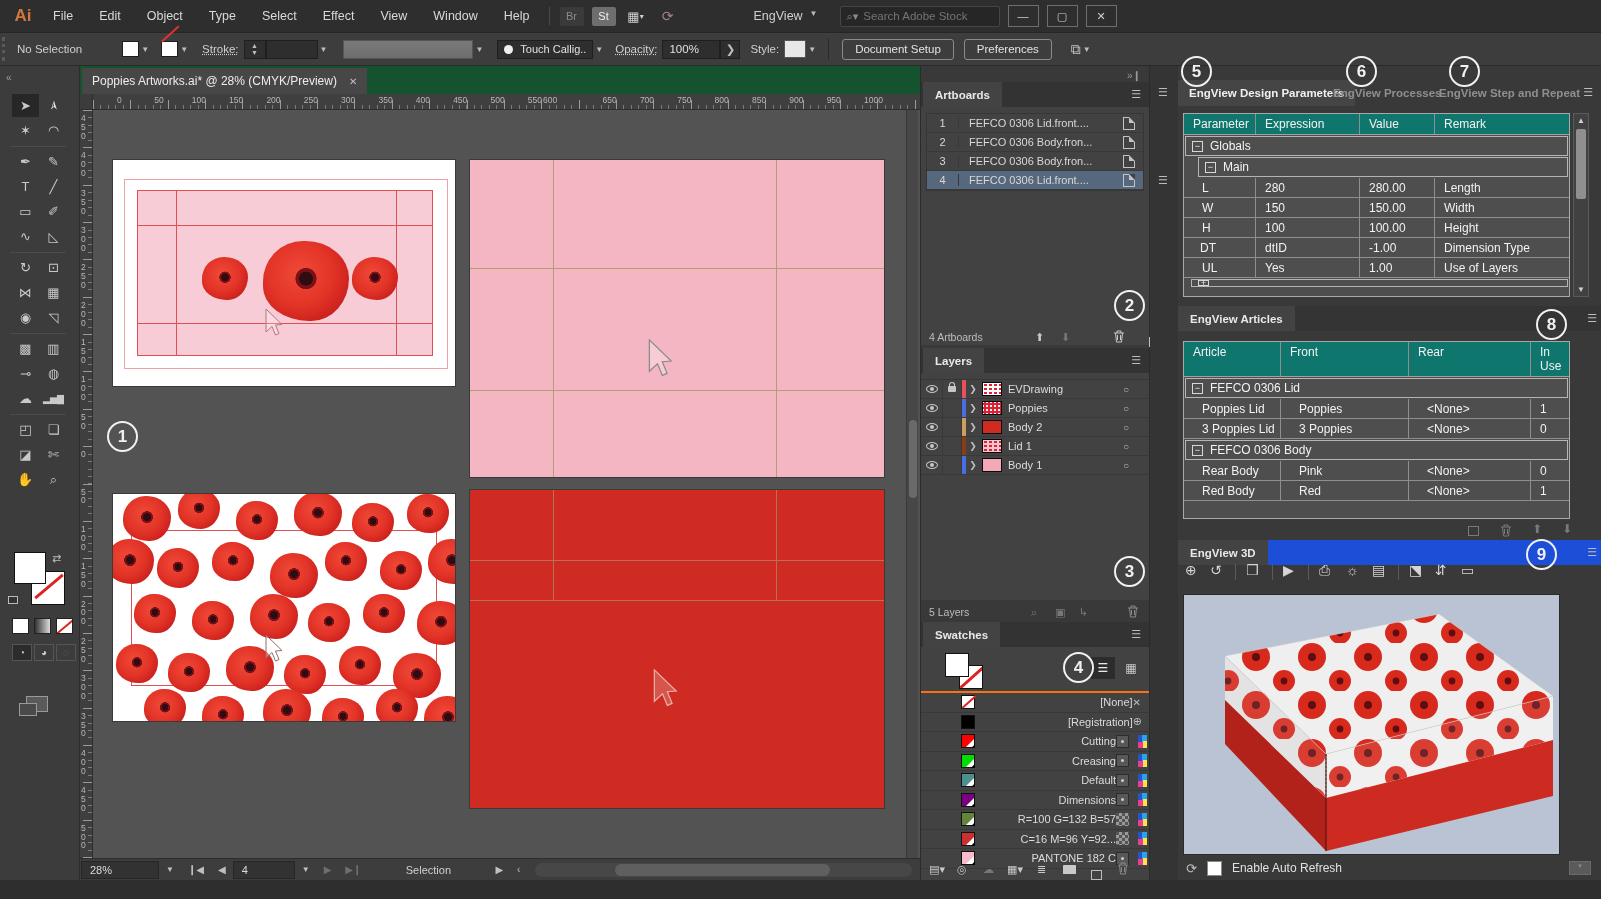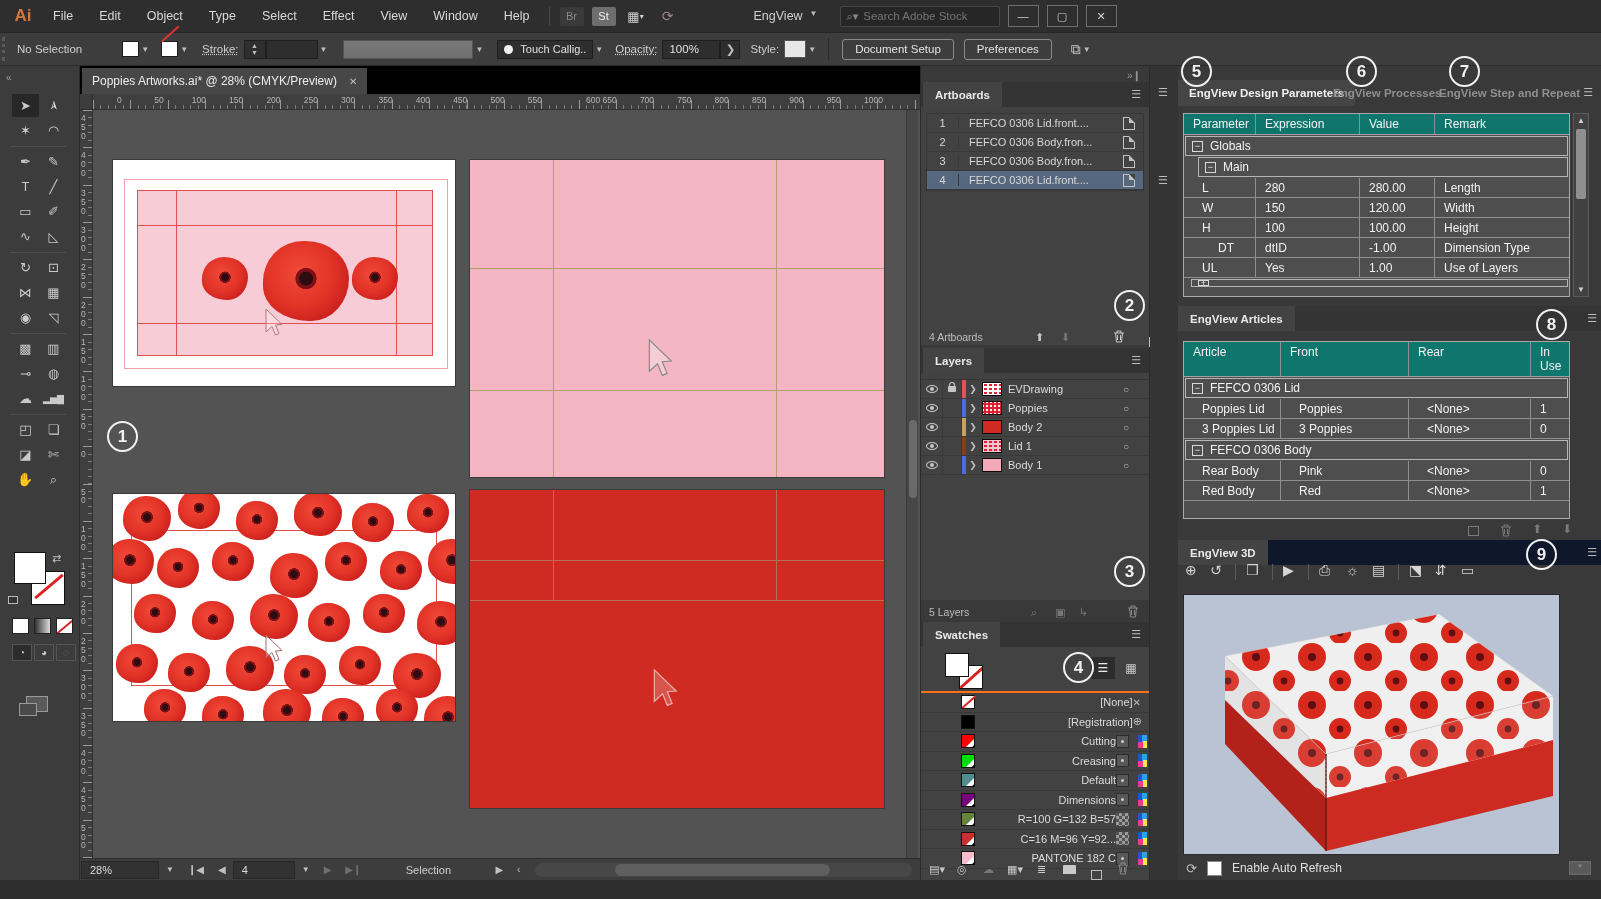--- a/index.html
+++ b/index.html
@@ -25,21 +25,21 @@
   #controlbar { left:0; top:33px; width:1601px; height:33px; background:#3d3d3d; border-bottom:1px solid #2a2a2a; display:flex; align-items:center; font-size:11.5px; }
   .cb-label { color:#cfcfcf; margin:0 5px; }
   .cb-chip { width:17px; height:16px; border:1px solid #1d1d1d; background:#fff; position:relative; }
   .cb-chev { font-size:8px; color:#bdbdbd; margin:0 4px 0 2px; }
   .cb-box { background:#2e2e2e; border:1px solid #1f1f1f; height:19px; display:flex; align-items:center; padding:0 6px; color:#e0e0e0; }
   .cb-btn { border:1px solid #8a8a8a; border-radius:3px; height:21px; padding:0 12px; display:flex; align-items:center; color:#e3e3e3; margin:0 5px; font-size:11.5px; }
   .slash::after { content:""; position:absolute; left:-1px; top:-1px; width:21px; height:1px; background:#d33; transform:rotate(-42deg); transform-origin:0 0; width:23px; height:2px; }
   .cb-sep { width:1px; height:22px; background:#2a2a2a; margin:0 8px; }
 
   
-  #tabbar { left:80px; top:66px; width:1521px; height:28px; background:#000000; }
+  #tabbar { left:80px; top:66px; width:1521px; height:28px; background:#14532d; }
   #doc-tab { position:absolute; left:2px; top:2px; height:26px; background:#474747; display:flex; align-items:center; padding:0 10px; font-size:12px; color:#ececec; gap:12px; }
 
   
   #tools { left:0; top:66px; width:80px; height:814px; background:#3c3c3c; border-right:1px solid #2c2c2c; }
   .tool { position:absolute; width:27px; height:23px; display:flex; align-items:center; justify-content:center; color:#c9c9c9; font-size:13px; }
   .tool.active { background:#272727; }
   .tool-sep { position:absolute; left:10px; width:56px; height:1px; background:#4c4c4c; }
   #fill-big { left:14px; top:486px; width:32px; height:32px; background:#fff; border:1px solid #111; z-index:2; }
   #stroke-big { left:32px; top:506px; width:32px; height:32px; background:#fff; border:4px solid #fff; outline:1px solid #111; z-index:1; }
   #stroke-big::after { content:""; position:absolute; left:-5px; top:9px; width:36px; height:3px; background:#d22; transform:rotate(-40deg); }
@@ -289,21 +289,21 @@
       <span class="hrnum" style="left: 98.7px;">100</span>
       <span class="hrnum" style="left: 136.05px;">150</span>
       <span class="hrnum" style="left: 173.4px;">200</span>
       <span class="hrnum" style="left: 210.75px;">250</span>
       <span class="hrnum" style="left: 248.1px;">300</span>
       <span class="hrnum" style="left: 285.45px;">350</span>
       <span class="hrnum" style="left: 322.8px;">400</span>
       <span class="hrnum" style="left: 360.15px;">450</span>
       <span class="hrnum" style="left: 397.5px;">500</span>
       <span class="hrnum" style="left: 434.85px;">550</span>
-      <span class="hrnum" style="left: 493px;">600</span>
+      <span class="hrnum" style="left: 450px;">600</span>
       <span class="hrnum" style="left: 509.55px;">650</span>
       <span class="hrnum" style="left: 546.9px;">700</span>
       <span class="hrnum" style="left: 584.25px;">750</span>
       <span class="hrnum" style="left: 621.6px;">800</span>
       <span class="hrnum" style="left: 658.95px;">850</span>
       <span class="hrnum" style="left: 696.3px;">900</span>
       <span class="hrnum" style="left: 733.65px;">950</span>
       <span class="hrnum" style="left: 771px;">1000</span>
     </div>
   <div id="vruler">
@@ -689,31 +689,31 @@
     <div id="param-rows">
         <div class="evt-row">
           <div style="width: 72px; padding-left: 18px;">L</div>
           <div style="width: 104px;">280</div>
           <div style="width: 75px;">280.00</div>
           <div style="flex: 1 1 0%; border-right: none;">Length</div>
         </div>
         <div class="evt-row">
           <div style="width: 72px; padding-left: 18px;">W</div>
           <div style="width: 104px;">150</div>
-          <div style="width: 75px;">120.00</div>
+          <div style="width: 75px;">150.00</div>
           <div style="flex: 1 1 0%; border-right: none;">Width</div>
         </div>
         <div class="evt-row">
           <div style="width: 72px; padding-left: 18px;">H</div>
           <div style="width: 104px;">100</div>
           <div style="width: 75px;">100.00</div>
           <div style="flex: 1 1 0%; border-right: none;">Height</div>
         </div>
         <div class="evt-row">
-          <div style="width: 72px; padding-left: 34px;">DT</div>
+          <div style="width: 72px; padding-left: 16px;">DT</div>
           <div style="width: 104px;">dtID</div>
           <div style="width: 75px;">-1.00</div>
           <div style="flex: 1 1 0%; border-right: none;">Dimension Type</div>
         </div>
         <div class="evt-row">
           <div style="width: 72px; padding-left: 18px;">UL</div>
           <div style="width: 104px;">Yes</div>
           <div style="width: 75px;">1.00</div>
           <div style="flex: 1 1 0%; border-right: none;">Use of Layers</div>
         </div>
@@ -772,21 +772,21 @@
       <div style="flex:1;border-right:none;">1</div>
     </div>
   </div>
   <span class="foot-ic icon-new" style="position:absolute;left:318px;top:460px;border-color:#7a7a7a;"></span>
   <svg style="position:absolute;left:350px;top:458px;" width="12" height="13" viewBox="0 0 12 13">
       <path d="M1 3h10M4 3V1h4v2M2.5 3l1 9h5l1-9M4.5 5v5M7.5 5v5" stroke="#7a7a7a" fill="none"></path>
     </svg>
   <span style="position:absolute;left:382px;top:456px;color:#7a7a7a;font-size:12px;">⬆</span>
   <span style="position:absolute;left:412px;top:456px;color:#7a7a7a;font-size:12px;">⬇</span>
 
-  <div class="ptab-row" style="left:28px;top:474px;width:423px;background:#0f172a;text-align:right;">
+  <div class="ptab-row" style="left:28px;top:474px;width:423px;background:#1d4ed8;text-align:right;">
     <div class="ptab" style="left:0;">EngView 3D</div>
     <span class="ptab-menu" style="right:4px;">☰</span>
   </div>
   <span class="t3d-ic" style="left:35px;">⊕</span>
   <span class="t3d-ic" style="left:60px;">↺</span>
   <span class="t3d-sep" style="left:85px;"></span>
   <span class="t3d-ic" style="left:96px;">❒</span>
   <span class="t3d-sep" style="left:122px;"></span>
   <span class="t3d-ic" style="left:133px;">▶</span>
   <span class="t3d-sep" style="left:158px;"></span>

